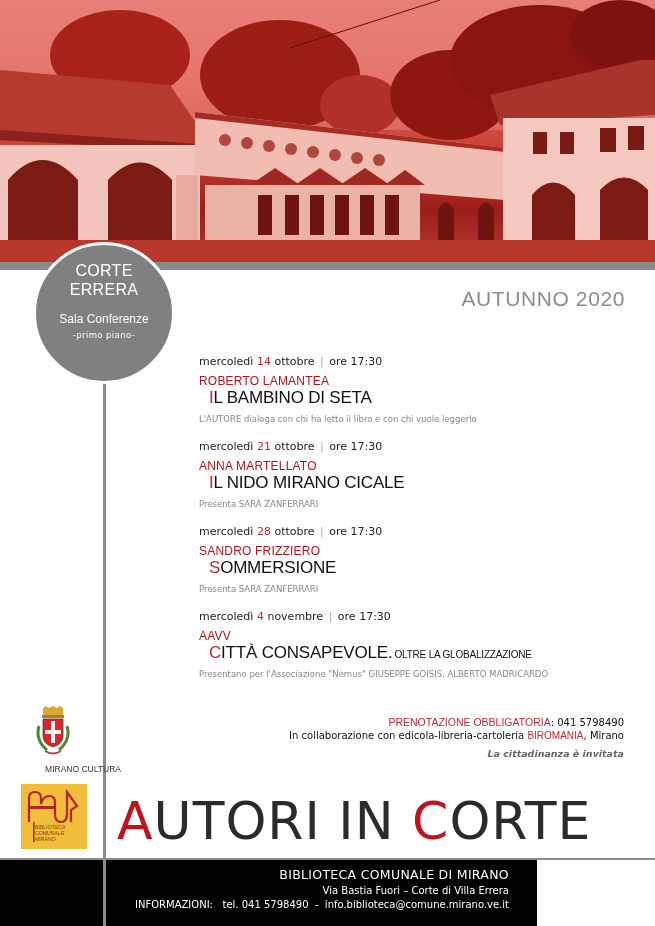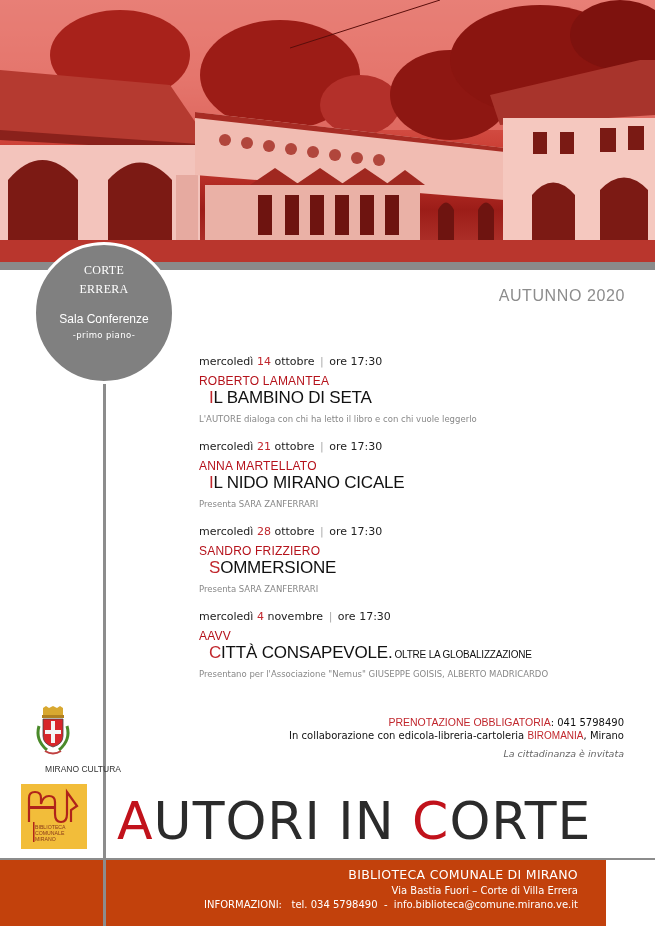--- a/index.html
+++ b/index.html
@@ -8,64 +8,64 @@
 
   
   .hero { position: absolute; left: 0; top: 0; width: 655px; height: 262px; overflow: hidden;
     background: linear-gradient(180deg, #e8837a 0%, #e16a60 30%, #c93a30 60%, #9c1d18 80%, #b63a32 100%); }
   .hero svg { position: absolute; left: 0; top: 0; }
   .hero-band { position: absolute; left: 0; top: 262px; width: 655px; height: 8px; background: #8a8a8a; }
 
   
   .circle { position: absolute; left: 33px; top: 242px; width: 142px; height: 142px; border-radius: 50%;
     background: #808080; border: 3px solid #ffffff; color: #fff; text-align: center; }
-  .circle .c1 { position: absolute; left: 0; right: 0; top: 16px; font-family: Liberation Serif, serif;
-    font-size: 12px; line-height: 19px; letter-spacing: 0.3px; }
+  .circle .c1 { position: absolute; left: 0; right: 0; top: 16px; font-family: Liberation Sans, sans-serif;
+    font-size: 16px; line-height: 19px; letter-spacing: 0.3px; }
   .circle .c2 { position: absolute; left: 0; right: 0; top: 67px; font-family: "Liberation Sans", sans-serif; font-size: 12px; }
   .circle .c3 { position: absolute; left: 0; right: 0; top: 85px; font-size: 8.5px; letter-spacing: 0.4px; }
 
   .vline { position: absolute; left: 103px; top: 384px; width: 3px; height: 542px; background: #8c8c8c; }
 
   .season { position: absolute; right: 30px; top: 287px; font-family: "Liberation Sans", sans-serif;
-    font-size: 16px; color: #8c8c8c; letter-spacing: 0.6px; font-weight: 300; }
+    font-size: 21px; color: #8c8c8c; letter-spacing: 0.6px; font-weight: 300; }
 
   
   .events { position: absolute; left: 199px; top: 355px; width: 440px; }
   .event { height: 85px; }
   .event .date { font-size: 11px; color: #222; line-height: 14px; }
   .event .date .num { color: #c1272d; }
   .event .date .sep { color: #aaa; margin: 0 2px; }
   .event .author { font-family: "Liberation Sans", sans-serif; font-size: 12px; color: #b5121b; margin-top: 5px; line-height: 14px; letter-spacing: 0.2px; }
   .event .title { font-family: "Liberation Sans", sans-serif; font-size: 17px; color: #111; line-height: 20px; letter-spacing: -0.2px; margin-left: 10px; }
   .event .title .cap { color: #c1272d; }
   .event .title .sub { font-size: 10px; margin-left: 2px; }
   .event .note { font-size: 8.5px; color: #888; margin-top: 4px; line-height: 11px; }
 
   
   .booking { position: absolute; right: 31px; top: 716px; text-align: right; font-size: 10px; line-height: 13px; color: #111; }
   .booking .red { color: #c1272d; font-family: "Liberation Sans", sans-serif; font-size: 10.5px; }
   .booking .redb { color: #c1272d; font-family: "Liberation Sans", sans-serif; }
-  .invite { position: absolute; right: 31px; top: 748px; font-size: 9.5px; color: #666; font-style: italic; }
+  .invite { position: absolute; right: 31px; top: 748px; font-size: 9.5px; color: #666; font-style: italic; font-weight: bold; }
 
   
   .crest { position: absolute; left: 33px; top: 706px; width: 40px; height: 52px; }
   .mirano-label { position: absolute; left: 10px; top: 764px; width: 90px; text-align: center;
     font-family: "Liberation Sans", sans-serif; font-size: 8.5px; color: #333; margin-left: 28px; }
   .bib-logo { position: absolute; left: 21px; top: 784px; width: 66px; height: 65px; background: #f2bd3a; }
   .bib-logo svg { position: absolute; left: 0; top: 0; }
   .bib-logo .bl { position: absolute; left: 14px; top: 40px; font-family: "Liberation Sans", sans-serif; font-size: 5.2px; line-height: 6px; color: #8a3a1a; }
 
   
   .big-title { position: absolute; left: 117px; top: 793px; font-family: "DejaVu Sans", sans-serif;
     font-size: 52px; line-height: 56px; color: #2b2b2b; letter-spacing: 1px; white-space: nowrap; }
   .big-title .cap { color: #c1121b; }
 
   
   .footer-line { position: absolute; left: 0; top: 858px; width: 655px; height: 2px; background: #8c8c8c; }
-  .footer { position: absolute; left: 0; top: 860px; width: 606px; height: 66px; background: #c2410c; }
+  .footer { position: absolute; left: 0; top: 860px; width: 537px; height: 66px; background: #000000; }
   .footer .vsep { position: absolute; left: 103px; top: 0; width: 3px; height: 66px; background: #8c8c8c; }
   .footer .f1 { position: absolute; right: 28px; top: 7px; font-size: 12.5px; color: #fff; letter-spacing: 0.3px; }
   .footer .f2 { position: absolute; right: 28px; top: 25px; font-size: 10px; color: #fff; }
   .footer .f3 { position: absolute; right: 28px; top: 39px; font-size: 10px; color: #fff; white-space: pre; }
 </style>
 </head>
 <body>
 
 <div class="hero">
   <svg width="655" height="262" viewBox="0 0 655 262">
@@ -234,14 +234,14 @@
   </div>
 </div>
 
 <div class="big-title"><span class="cap">A</span><span>UTORI IN </span><span class="cap">C</span><span>ORTE</span></div>
 
 <div class="footer-line"></div>
 <div class="footer">
   <div class="vsep"></div>
   <div class="f1">BIBLIOTECA COMUNALE DI MIRANO</div>
   <div class="f2">Via Bastia Fuori – Corte di Villa Errera</div>
-  <div class="f3">INFORMAZIONI:   tel. 034 5798490  -  info.biblioteca@comune.mirano.ve.it</div>
+  <div class="f3">INFORMAZIONI:   tel. 041 5798490  -  info.biblioteca@comune.mirano.ve.it</div>
 </div>
 
 </body></html>

